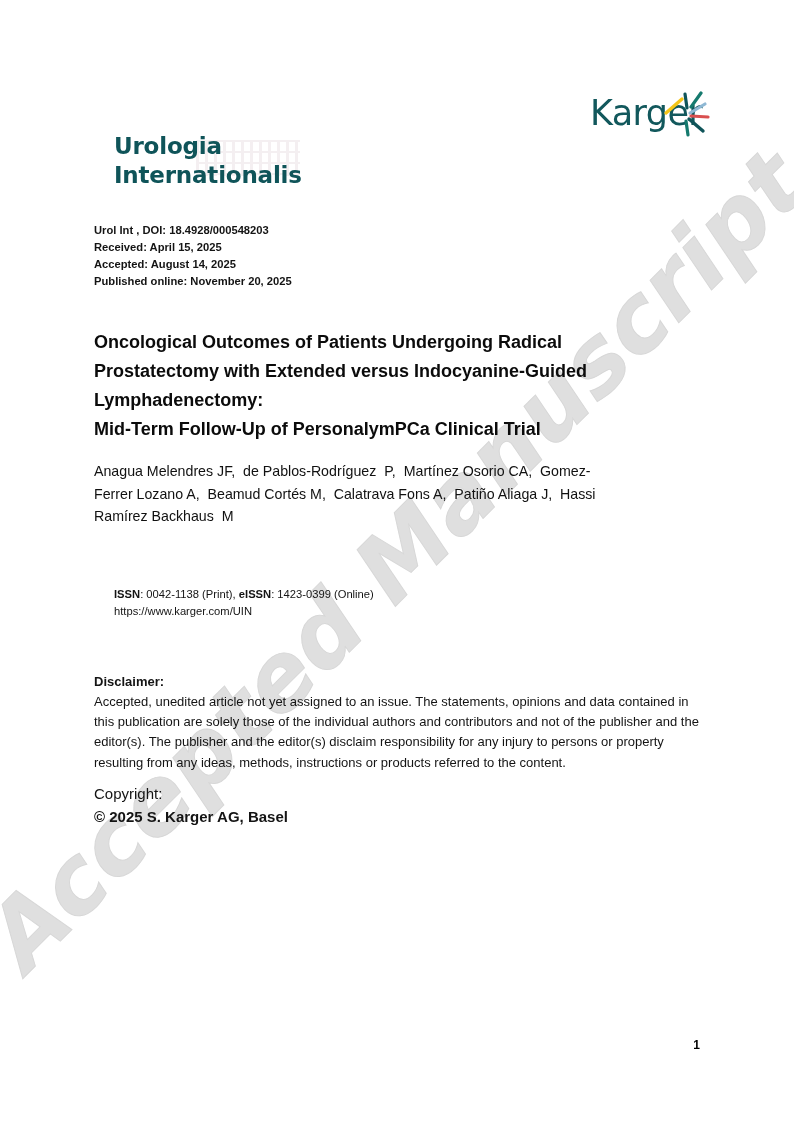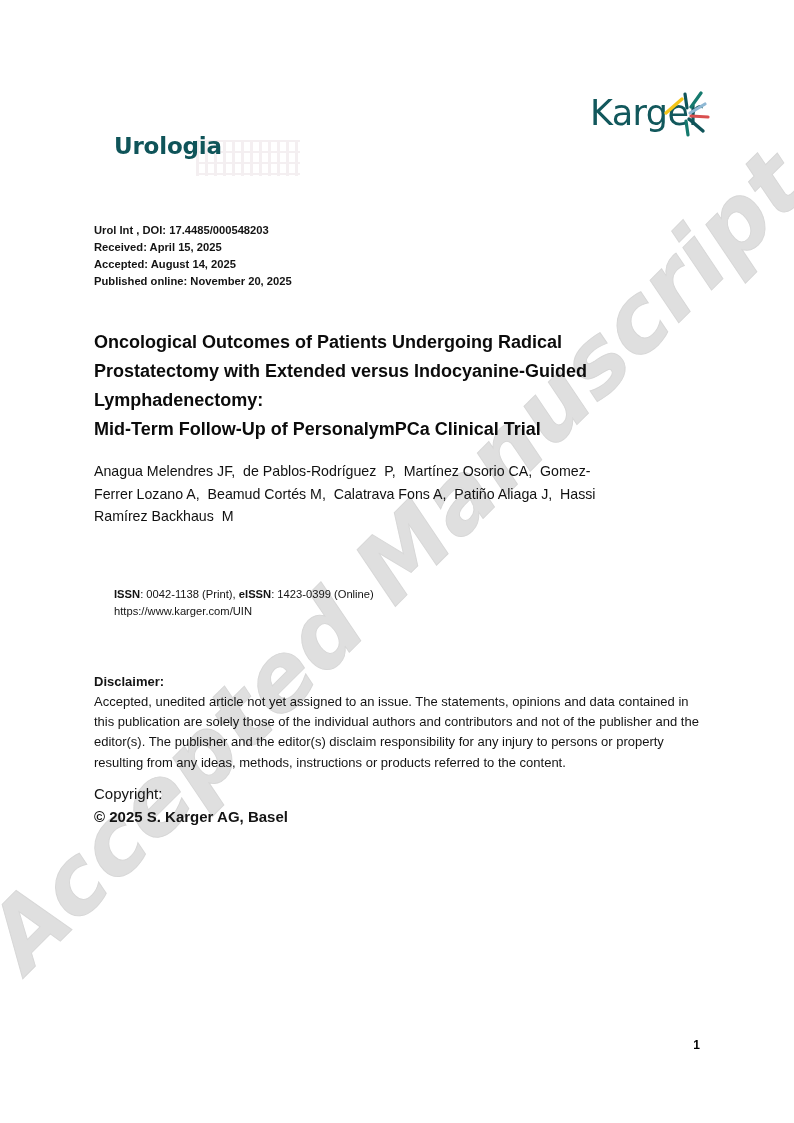--- a/index.html
+++ b/index.html
@@ -224,24 +224,25 @@
 
         <line x1="42" y1="40" x2="28" y2="28" stroke="#0f5459" stroke-width="3.4" stroke-linecap="round"></line>
 
         <line x1="27" y1="44" x2="25" y2="30" stroke="#157a6e" stroke-width="3.2" stroke-linecap="round"></line>
       </svg>
     </div>
 
     <div class="title-speckle"></div>
     <div class="journal-title">
       <span>Urologia</span>
+      <span>Internationalis</span>
     </div>
 
     <div class="meta-block">
-      <span class="meta-line">Urol Int , DOI: 17.4485/000548203</span>
+      <span class="meta-line">Urol Int , DOI: 18.4928/000548203</span>
       <span class="meta-line">Received: April 15, 2025</span>
       <span class="meta-line">Accepted: August 14, 2025</span>
       <span class="meta-line">Published online: November 20, 2025</span>
     </div>
 
     <div class="article-title">
       <span class="t-line">Oncological Outcomes of Patients Undergoing Radical</span>
       <span class="t-line">Prostatectomy with Extended versus Indocyanine-Guided</span>
       <span class="t-line">Lymphadenectomy:</span>
       <span class="t-line">Mid-Term Follow-Up of PersonalymPCa Clinical Trial</span>

